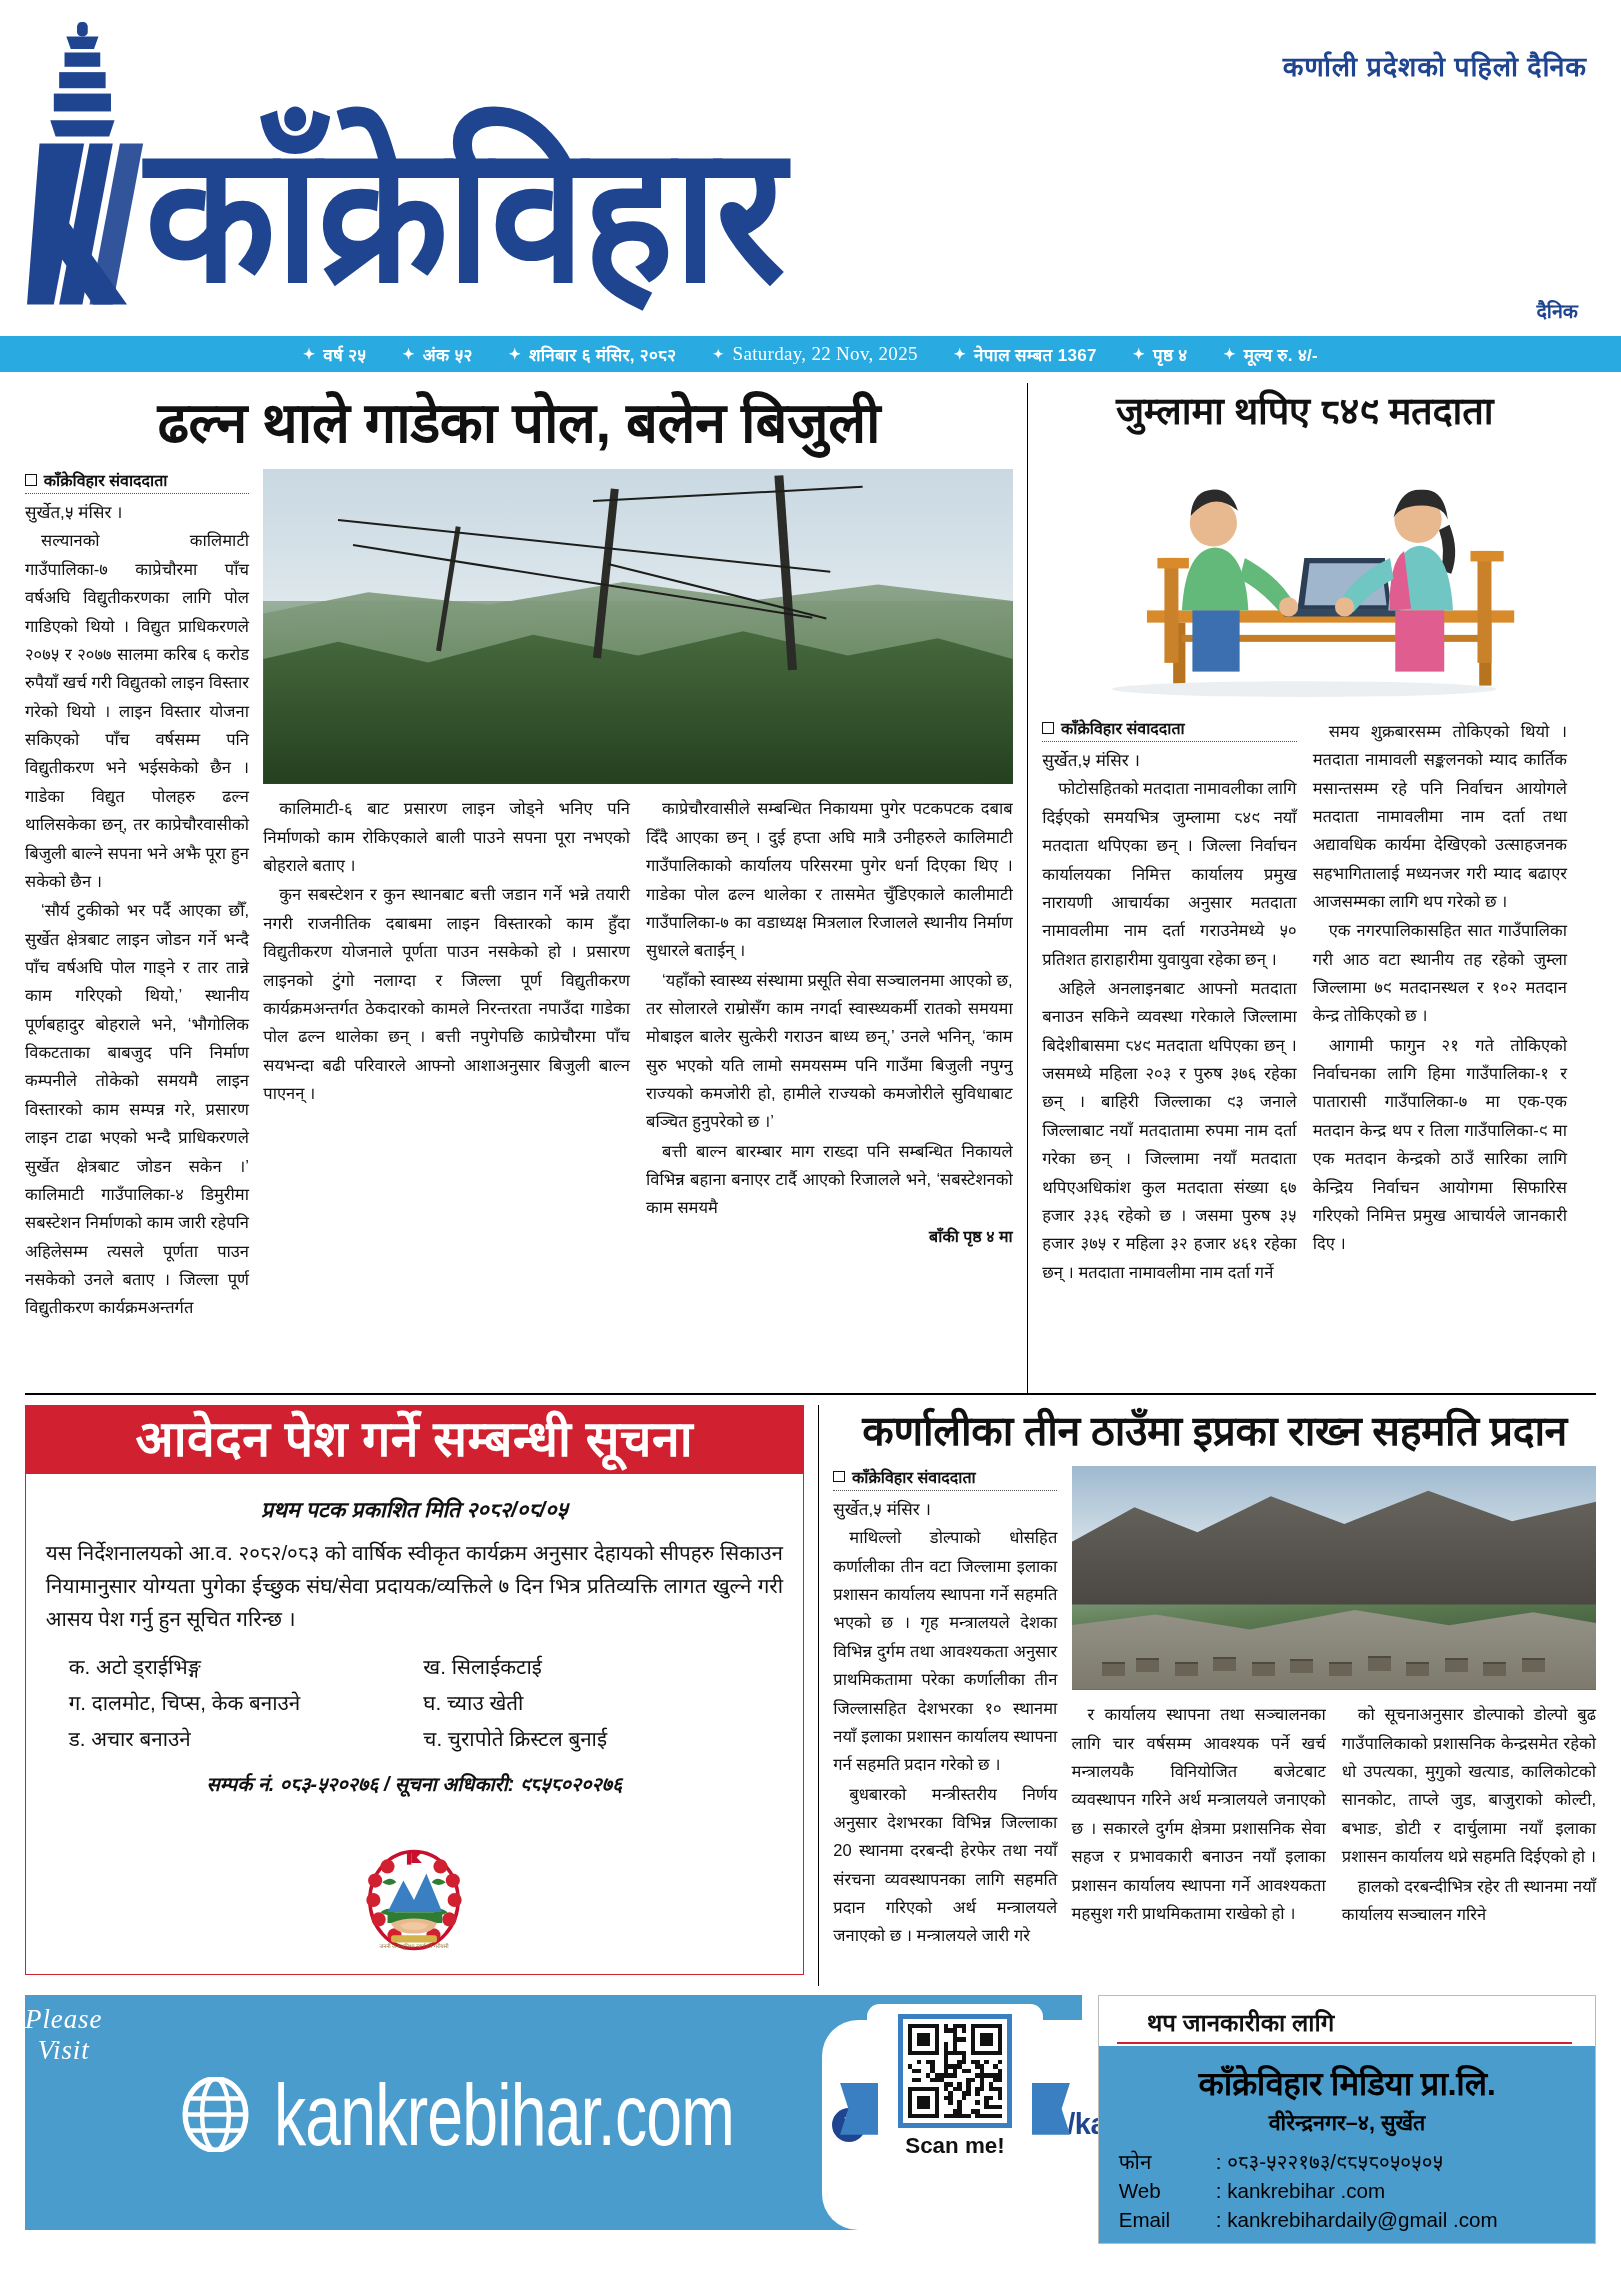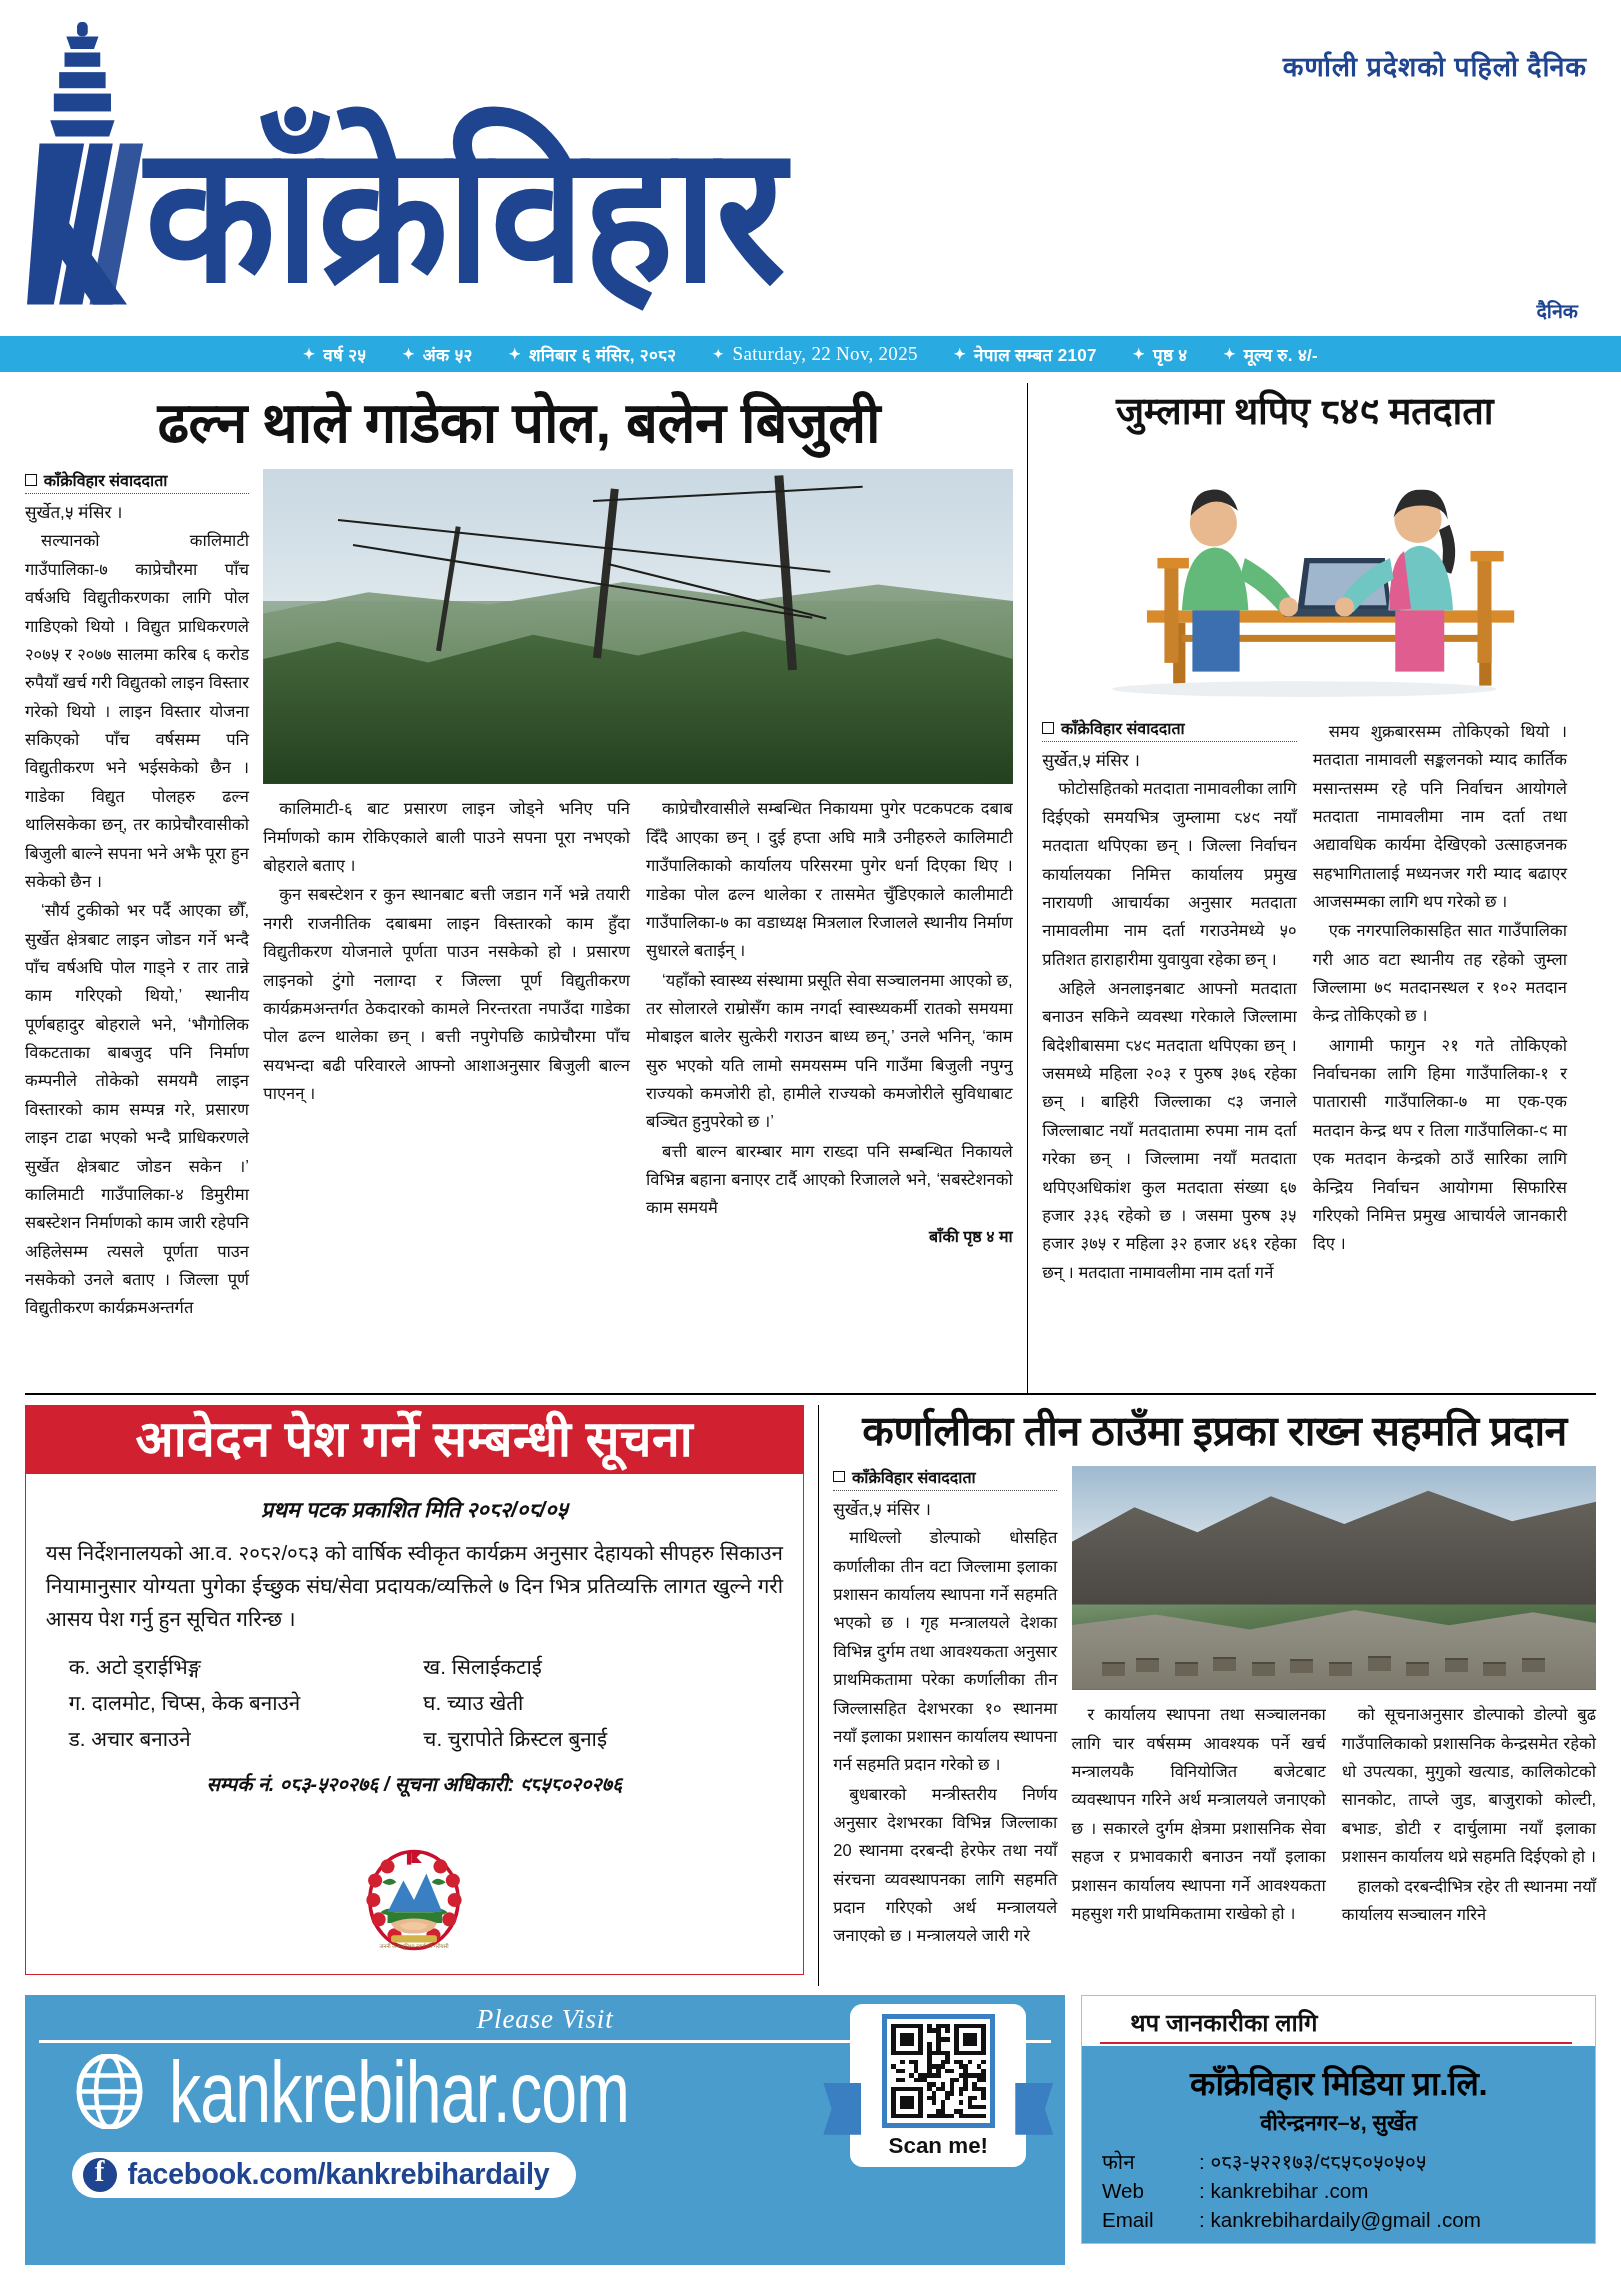--- a/index.html
+++ b/index.html
@@ -252,24 +252,24 @@
     padding:9px 25px 12.5px 25px;
     display:flex;
     gap:0;
     height:269px;
   }
   .foot-left { width:1057px; position:relative; }
   .foot-right { width:539px; padding-left:16px; }
 
   .visitbar {
     background:#4a9ccd;
-    height:270px;
+    height:235px;
     position:relative;
     display:flex;
-    flex-direction:column;
+    flex-direction:row;
     padding:5.4px 0 0 0;
   }
   .please-visit {
     color:#fff; text-align:center; font-size:27px; font-style:italic;
     font-family:"Liberation Serif", serif;
     letter-spacing:0.9px; margin:3.6px 0 5.4px 0;
   }
   .visit-rule { height:2.7px; background:#fff; margin:0 14.3px 9px 14.3px; }
   .urlrow { display:flex; align-items:center; gap:21.5px; padding-left:47px; }
   .globe { width:75px; height:75px; flex:0 0 auto; }
@@ -381,21 +381,21 @@
     <span class="seg">
         <span class="dia">✦</span>
         <span>शनिबार ६ मंसिर, २०८२</span>
       </span>
     <span class="seg en">
         <span class="dia">✦</span>
         <span>Saturday, 22 Nov, 2025</span>
       </span>
     <span class="seg">
         <span class="dia">✦</span>
-        <span>नेपाल सम्बत 2107</span>
+        <span>नेपाल सम्बत 1367</span>
       </span>
     <span class="seg">
         <span class="dia">✦</span>
         <span>पृष्ठ ४</span>
       </span>
     <span class="seg">
         <span class="dia">✦</span>
         <span>मूल्य रु. ४/-</span>
       </span>
   </div>

